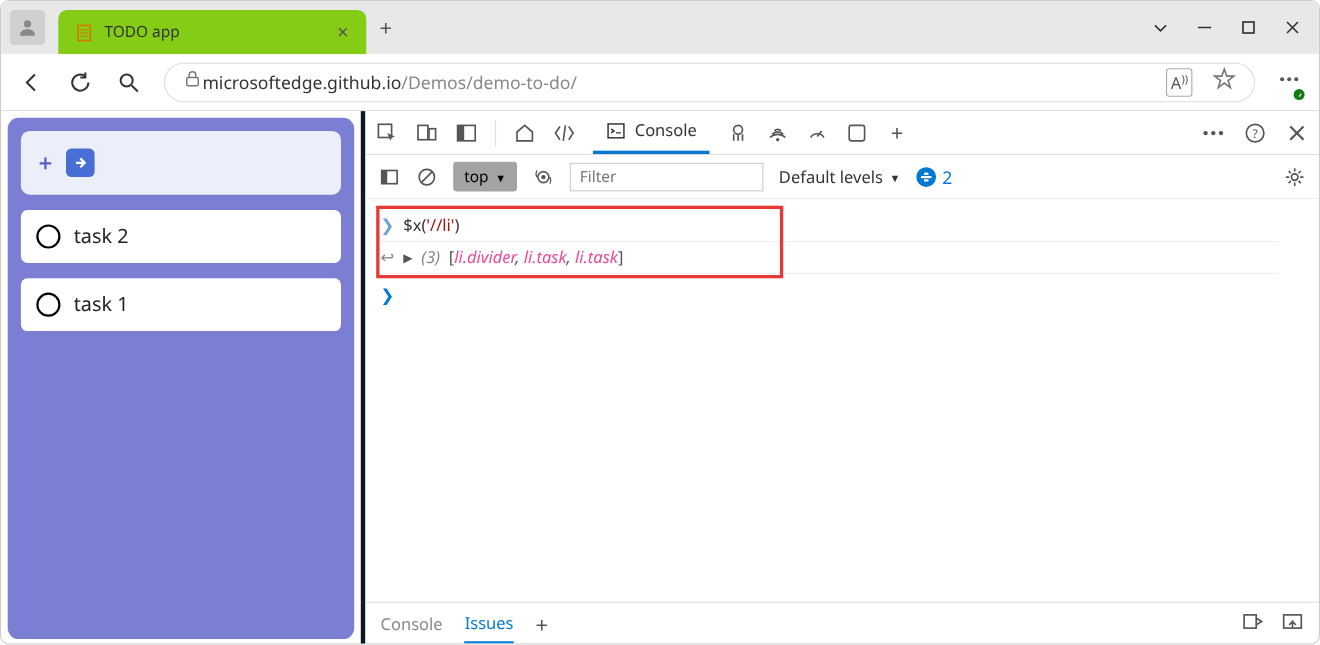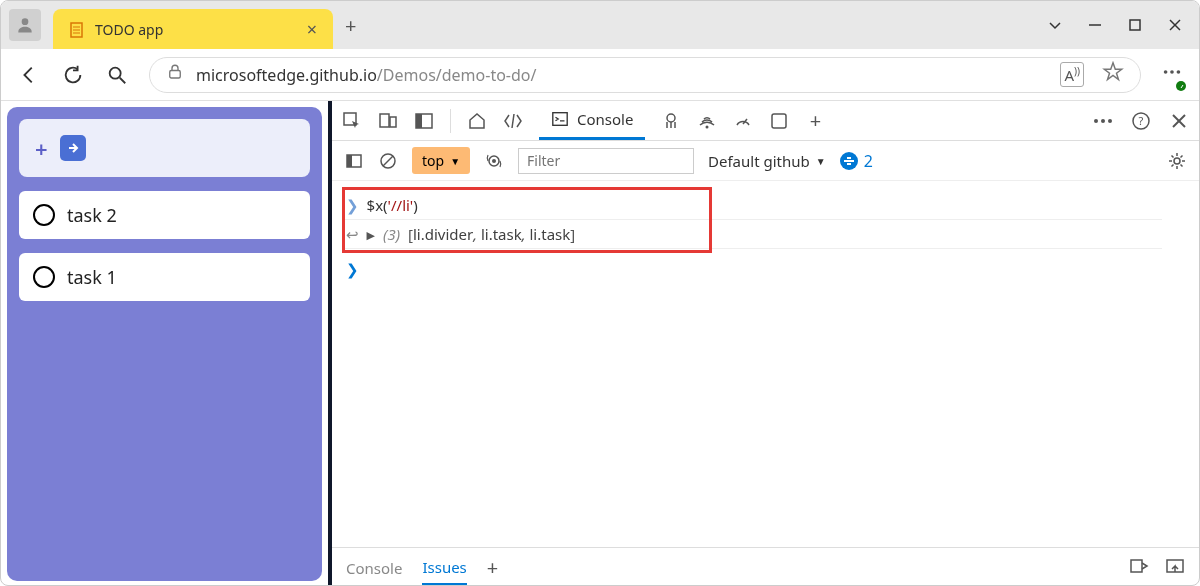--- a/index.html
+++ b/index.html
@@ -2,32 +2,32 @@
 <html><head>
   <meta charset="utf-8">
   <style>
     * { margin: 0; padding: 0; box-sizing: border-box; font-family: "Segoe UI", system-ui, sans-serif; }
     body { width: 1200px; height: 586px; background: #fff; overflow: hidden; border: 1px solid #ccc; border-radius: 8px; }
 
     
     .titlebar { height: 48px; background: #e8e8e8; display: flex; align-items: center; padding: 0 8px; }
     .profile-icon { width: 32px; height: 32px; background: #d0d0d0; border-radius: 4px; display: flex; align-items: center; justify-content: center; margin-right: 12px; }
     .profile-icon svg { width: 20px; height: 20px; fill: #888; }
-    .tab { background: #fde047; height: 40px; margin-top: 8px; border-radius: 8px 8px 0 0; display: flex; align-items: center; padding: 0 16px; gap: 10px; min-width: 280px; }
+    .tab { background: #84cc16; height: 40px; margin-top: 8px; border-radius: 8px 8px 0 0; display: flex; align-items: center; padding: 0 16px; gap: 10px; min-width: 280px; }
     .tab-icon { width: 16px; height: 16px; color: #d97706; }
     .tab-title { font-size: 14px; color: #333; flex: 1; }
     .tab-close { font-size: 18px; color: #555; cursor: pointer; }
     .new-tab { margin-left: 12px; font-size: 20px; color: #555; cursor: pointer; }
     .titlebar-right { margin-left: auto; display: flex; gap: 24px; align-items: center; padding-right: 8px; }
     .win-btn { width: 16px; height: 16px; display: flex; align-items: center; justify-content: center; }
 
     
     .addressbar { height: 52px; background: #fff; border-bottom: 1px solid #e0e0e0; display: flex; align-items: center; padding: 0 16px; gap: 20px; }
     .nav-btn { width: 24px; height: 24px; display: flex; align-items: center; justify-content: center; color: #333; }
-    .url-box { flex: 1; height: 36px; background: #fff; border: 1px solid #ddd; border-radius: 18px; display: flex; align-items: center; padding: 0 16px; gap: 12px; }
+    .url-box { flex: 1; height: 36px; background: #fff; border: 1px solid #ddd; border-radius: 18px; display: flex; align-items: center; padding: 0 16px; }
     .url-text { font-size: 16px; color: #333; }
     .url-text .domain { color: #333; }
     .url-text .path { color: #888; }
     .addressbar-right { margin-left: auto; display: flex; gap: 18px; align-items: center; }
 
     
     .main { display: flex; height: calc(586px - 48px - 52px); }
 
     
     .app-pane { width: 315px; background: #7b7fd4; padding: 12px; border-radius: 10px; margin: 6px; display: flex; flex-direction: column; gap: 14px; }
@@ -49,41 +49,41 @@
     
     .dt-tabs { height: 40px; border-bottom: 1px solid #ddd; display: flex; align-items: center; padding: 0 10px; gap: 16px; }
     .dt-tab-icon { width: 20px; height: 20px; color: #555; display: flex; align-items: center; justify-content: center; }
     .dt-sep { width: 1px; height: 24px; background: #ddd; }
     .dt-tab-console { display: flex; align-items: center; gap: 8px; padding: 8px 12px; border-bottom: 3px solid #0078d4; color: #333; font-size: 15px; }
     .dt-tabs-right { margin-left: auto; display: flex; gap: 18px; align-items: center; }
 
     
     .console-toolbar { height: 40px; border-bottom: 1px solid #eee; display: flex; align-items: center; padding: 0 12px; gap: 14px; }
     .ct-icon { width: 20px; height: 20px; color: #555; display: flex; align-items: center; justify-content: center; }
-    .ct-top { background: #fdba74; padding: 4px 10px; border-radius: 3px; font-size: 14px; display: flex; align-items: center; gap: 6px; }
+    .ct-top { background: #a3a3a3; padding: 4px 10px; border-radius: 3px; font-size: 14px; display: flex; align-items: center; gap: 6px; }
     .ct-filter { width: 176px; height: 26px; border: 1px solid #ccc; padding: 0 8px; font-size: 14px; }
     .ct-levels { font-size: 15px; color: #333; display: flex; align-items: center; gap: 6px; }
     .ct-issues { display: flex; align-items: center; gap: 6px; }
     .ct-issue-badge { width: 18px; height: 18px; background: #0078d4; border-radius: 50%; display: flex; align-items: center; justify-content: center; }
     .ct-issue-badge svg { width: 10px; height: 10px; fill: #fff; }
     .ct-right { margin-left: auto; }
 
     
     .console-body { flex: 1; padding: 10px 14px; font-family: Consolas, monospace; font-size: 15px; position: relative; }
     .highlight-box { border: 3px solid #e53935; position: absolute; left: 10px; top: 6px; width: 370px; height: 66px; pointer-events: none; }
     .console-line { display: flex; align-items: center; gap: 8px; padding: 4px 0; }
     .cl-hr { border: none; border-top: 1px solid #eee; width: 820px; margin-left: -4px; }
     .prompt-in { color: #74a0d8; }
     .prompt-out { color: #888; }
     .code-input { color: #333; }
     .str { color: #a31515; }
     .expand-tri { color: #555; font-size: 11px; }
     .count { color: #888; font-style: italic; }
     .bracket { color: #555; }
-    .elem { color: #404040; }
+    .elem { color: #ec4899; font-style: italic; }
     .comma { color: #555; font-style: italic; }
     .empty-prompt { color: #0078d4; margin-top: 6px; }
 
     
     .dt-footer { height: 40px; border-top: 1px solid #ddd; display: flex; align-items: center; padding: 0 14px; gap: 20px; font-size: 15px; }
     .dt-footer .console-f { color: #888; }
     .dt-footer .issues-f { color: #0078d4; border-bottom: 2px solid #0078d4; padding-bottom: 6px; margin-top: 6px; }
     .dt-footer .plus-f { color: #555; font-size: 20px; }
     .dt-footer-right { margin-left: auto; display: flex; gap: 16px; }
   </style>
@@ -307,21 +307,21 @@
         </span>
       <span class="ct-icon">
           <svg width="18" height="18" viewBox="0 0 18 18">
             <circle cx="9" cy="9" r="5" fill="none" stroke="#555" stroke-width="1.5"></circle>
             <circle cx="9" cy="9" r="2" fill="#555"></circle>
             <path d="M3 3c-1 2-1 4 0 6M15 9c1 2 1 4 0 6" fill="none" stroke="#555" stroke-width="1.2"></path>
           </svg>
         </span>
       <input class="ct-filter" placeholder="Filter" style="">
       <span class="ct-levels">
-          <span>Default github</span> 
+          <span>Default levels</span> 
           <span style="font-size:10px;">▼</span>
         </span>
       <span class="ct-issues">
         <span class="ct-issue-badge">
             <svg viewBox="0 0 10 10">
               <rect x="3" y="1" width="4" height="2" fill="#fff"></rect>
               <rect x="0" y="4" width="10" height="2" fill="#fff"></rect>
               <rect x="3" y="7" width="4" height="2" fill="#fff"></rect>
             </svg>
           </span>

